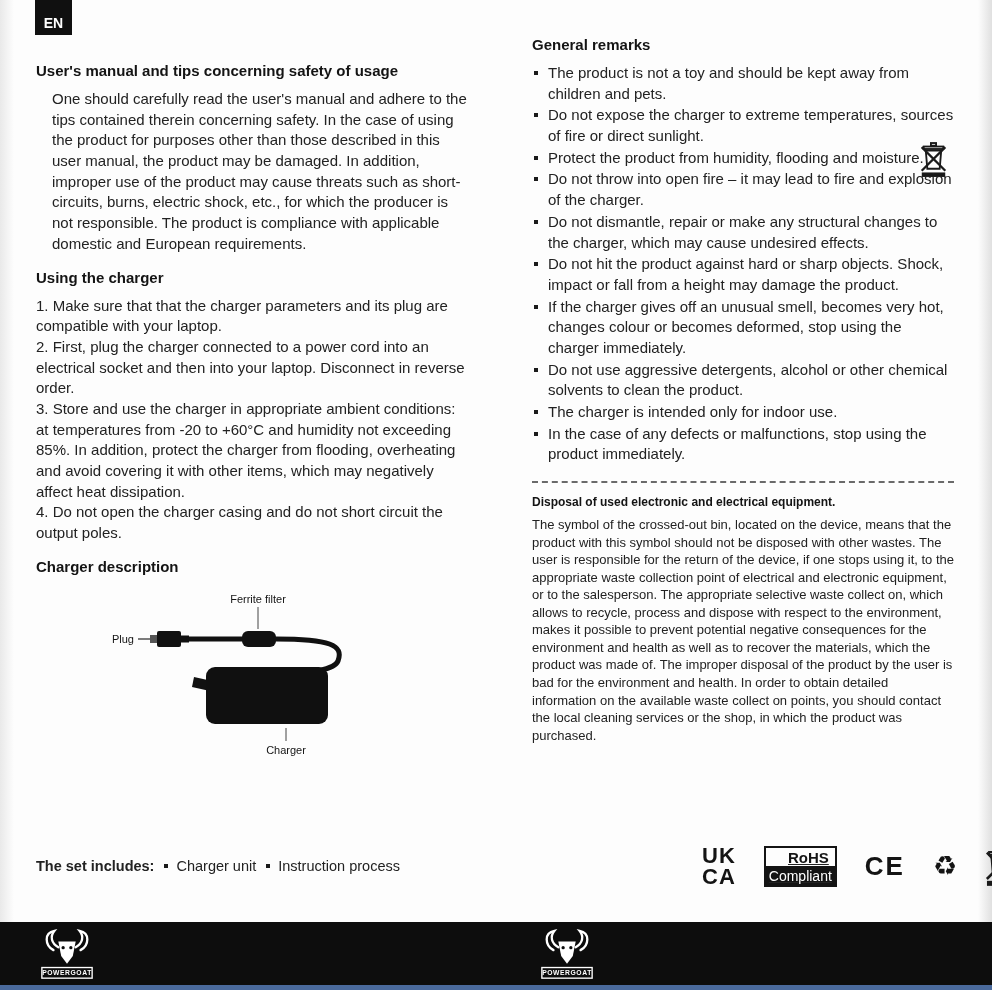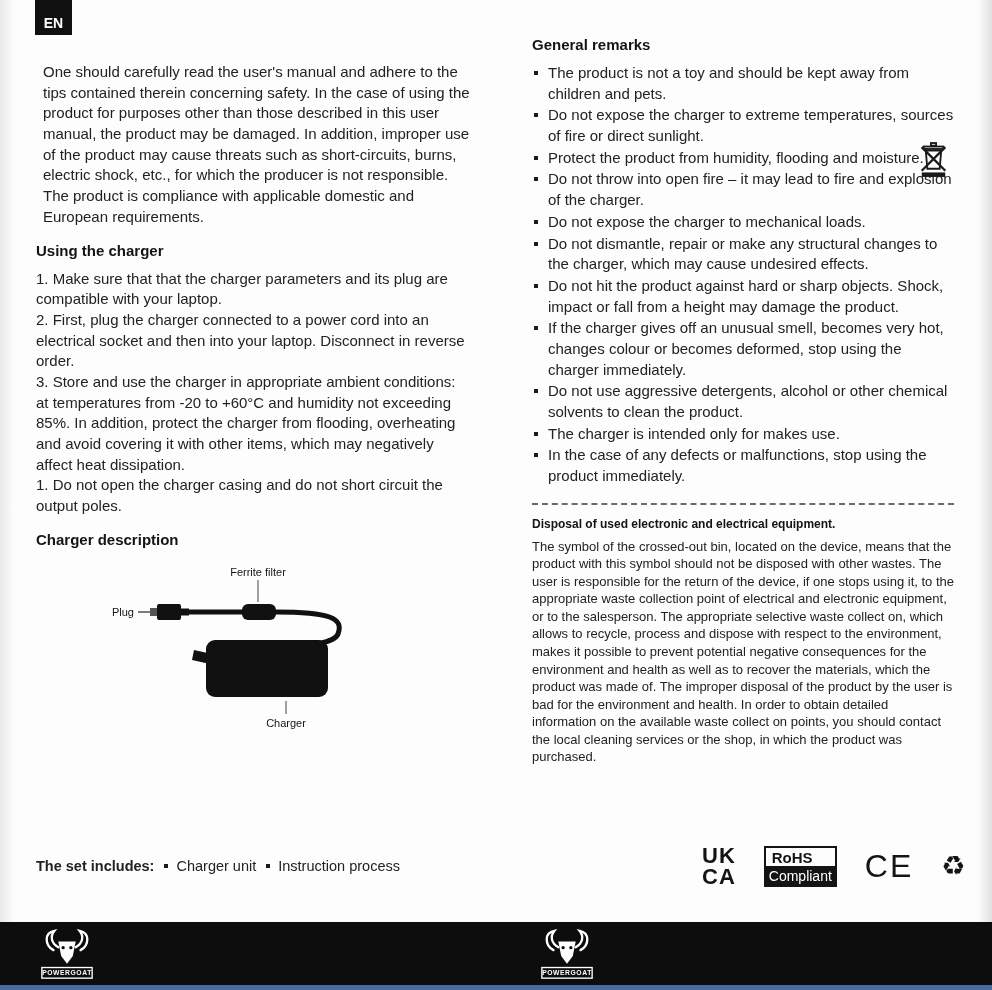--- a/index.html
+++ b/index.html
@@ -10,40 +10,40 @@
     font-family:"Liberation Sans", sans-serif; color:#222;
   }
   .en-badge{
     position:absolute; left:35px; top:0; width:37px; height:35px; background:#101010;
     color:#fff; font-weight:700; font-size:14px; display:flex; align-items:center; justify-content:center;
     padding-top:10px;
   }
   .col-left{ position:absolute; left:36px; top:62px; width:434px; }
   .col-right{ position:absolute; left:532px; top:36px; width:422px; }
   .heading{ font-size:15px; font-weight:700; color:#141414; margin:0 0 10px 0; }
-  .body-text{ font-size:15px; line-height:1.38; margin:0 0 14px 7px; }
+  .body-text{ font-size:15px; line-height:1.38; margin:0 0 14px 16px; }
   .num-item{ font-size:15px; line-height:1.38; margin:0; }
   .num-list{ margin:0 0 14px 0; }
   ul.bullets{ list-style:none; margin:8px 0 0 0; padding:0; }
   ul.bullets li{ position:relative; padding-left:16px; font-size:15px; line-height:1.38; margin:0 0 1px 0; }
   ul.bullets li::before{ content:""; position:absolute; left:2px; top:8px; width:4px; height:4px; background:#1a1a1a; }
   .dashed-divider{ border:none; border-top:2px dashed #6a6a6a; margin:16px 0 12px 0; }
   .disposal-heading{ font-size:12px; font-weight:700; margin:0 0 7px 0; color:#141414; }
   .disposal-body{ font-size:13px; line-height:1.35; margin:0; }
   .diagram{ position:relative; margin-top:14px; height:190px; }
   .set-includes{ position:absolute; left:36px; top:858px; font-size:14.5px; display:flex; align-items:center; gap:10px; }
   .set-includes .lbl{ font-weight:700; }
   .set-item{ position:relative; padding-left:12px; }
   .set-item::before{ content:""; position:absolute; left:0; top:6px; width:4px; height:4px; background:#1a1a1a; }
   .marks-row{ position:absolute; top:846px; left:702px; display:flex; align-items:center; gap:28px; }
   .ukca{ font-weight:700; font-size:22px; line-height:0.95; letter-spacing:1px; color:#141414; }
-  .rohs{ border:2px solid #141414; text-align:left; min-width:62px; }
+  .rohs{ border:2px solid #141414; text-align:right; min-width:62px;text-decoration:underline; }
   .rohs .rohs-top{ font-weight:700; font-size:15px; padding:1px 6px 0 6px; color:#141414; }
   .rohs .rohs-sub{ background:#141414; color:#fff; font-size:14px; padding:1.5px 3px; }
-  .ce-mark{ font-size:32px; font-weight:400; letter-spacing:2px; color:#141414; }
+  .ce-mark{ font-size:26px; font-weight:700; letter-spacing:2px; color:#141414; }
   .recycle-mark{ font-size:27px; color:#141414; line-height:1; }
   .weee-small{ position:absolute; left:920px; top:142px; }
   .footer-bar{ position:absolute; left:0; top:922px; width:992px; height:63px; background:#0d0d0d; }
   .bottom-line{ position:absolute; left:0; top:985px; width:992px; height:5px; background:#4a6a9c; }
   .logo{ position:absolute; top:4px; }
   .logo-1{ left:38px; } .logo-2{ left:538px; }
   svg text{ font-family:"Liberation Sans", sans-serif; }
 </style>
 </head>
 <body>
@@ -63,28 +63,29 @@
 
 <div class="page">
 
   <div class="en-badge">EN</div>
 
   <svg class="weee-small" width="27" height="36" viewBox="0 0 26 35">
       <use href="#weee-bin"></use>
     </svg>
 
   <div class="col-left">
+    <h3 class="heading">User's manual and tips concerning safety of usage</h3>
     <p class="body-text">One should carefully read the user's manual and adhere to the tips contained therein concerning safety. In the case of using the product for purposes other than those described in this user manual, the product may be damaged. In addition, improper use of the product may cause threats such as short-circuits, burns, electric shock, etc., for which the producer is not responsible. The product is compliance with applicable domestic and European requirements.</p>
 
     <h3 class="heading">Using the charger</h3>
     <div class="num-list">
       <p class="num-item">1. Make sure that that the charger parameters and its plug are compatible with your laptop.</p>
       <p class="num-item">2. First, plug the charger connected to a power cord into an electrical socket and then into your laptop. Disconnect in reverse order.</p>
       <p class="num-item">3. Store and use the charger in appropriate ambient conditions: at temperatures from -20 to +60°C and humidity not exceeding 85%. In addition, protect the charger from flooding, overheating and avoid covering it with other items, which may negatively affect heat dissipation.</p>
-      <p class="num-item">1. Do not open the charger casing and do not short circuit the output poles.</p>
+      <p class="num-item">4. Do not open the charger casing and do not short circuit the output poles.</p>
     </div>
 
     <h3 class="heading">Charger description</h3>
 
     <div class="diagram">
       <svg width="434" height="190" viewBox="0 0 434 190">
 
         <text x="222" y="14" font-size="11" text-anchor="middle" fill="#141414">Ferrite filter</text>
         <line x1="222" y1="18" x2="222" y2="40" stroke="#444" stroke-width="1"></line>
         <text x="98" y="54" font-size="11" text-anchor="end" fill="#141414">Plug</text>
@@ -113,26 +114,25 @@
     <span class="set-item">Instruction process</span>
   </div>
 
   <div class="col-right">
     <h3 class="heading">General remarks</h3>
     <ul class="bullets">
       <li>The product is not a toy and should be kept away from children and pets.</li>
       <li>Do not expose the charger to extreme temperatures, sources of fire or direct sunlight.</li>
       <li>Protect the product from humidity, flooding and moisture.</li>
       <li>Do not throw into open fire – it may lead to fire and explosion of the charger.</li>
-      <li>Do not expose the charger to mechanical loads.</li>
       <li>Do not dismantle, repair or make any structural changes to the charger, which may cause undesired effects.</li>
       <li>Do not hit the product against hard or sharp objects. Shock, impact or fall from a height may damage the product.</li>
       <li>If the charger gives off an unusual smell, becomes very hot, changes colour or becomes deformed, stop using the charger immediately.</li>
       <li>Do not use aggressive detergents, alcohol or other chemical solvents to clean the product.</li>
-      <li>The charger is intended only for makes use.</li>
+      <li>The charger is intended only for indoor use.</li>
       <li>In the case of any defects or malfunctions, stop using the product immediately.</li>
     </ul>
 
     <hr class="dashed-divider">
 
     <p class="disposal-heading">Disposal of used electronic and electrical equipment.</p>
     <p class="disposal-body">The symbol of the crossed-out bin, located on the device, means that the product with this symbol should not be disposed with other wastes. The user is responsible for the return of the device, if one stops using it, to the appropriate waste collection point of electrical and electronic equipment, or to the salesperson. The appropriate selective waste collect on, which allows to recycle, process and dispose with respect to the environment, makes it possible to prevent potential negative consequences for the environment and health as well as to recover the materials, which the product was made of. The improper disposal of the product by the user is bad for the environment and health. In order to obtain detailed information on the available waste collect on points, you should contact the local cleaning services or the shop, in which the product was purchased.</p>
   </div>
 
   <div class="marks-row">

